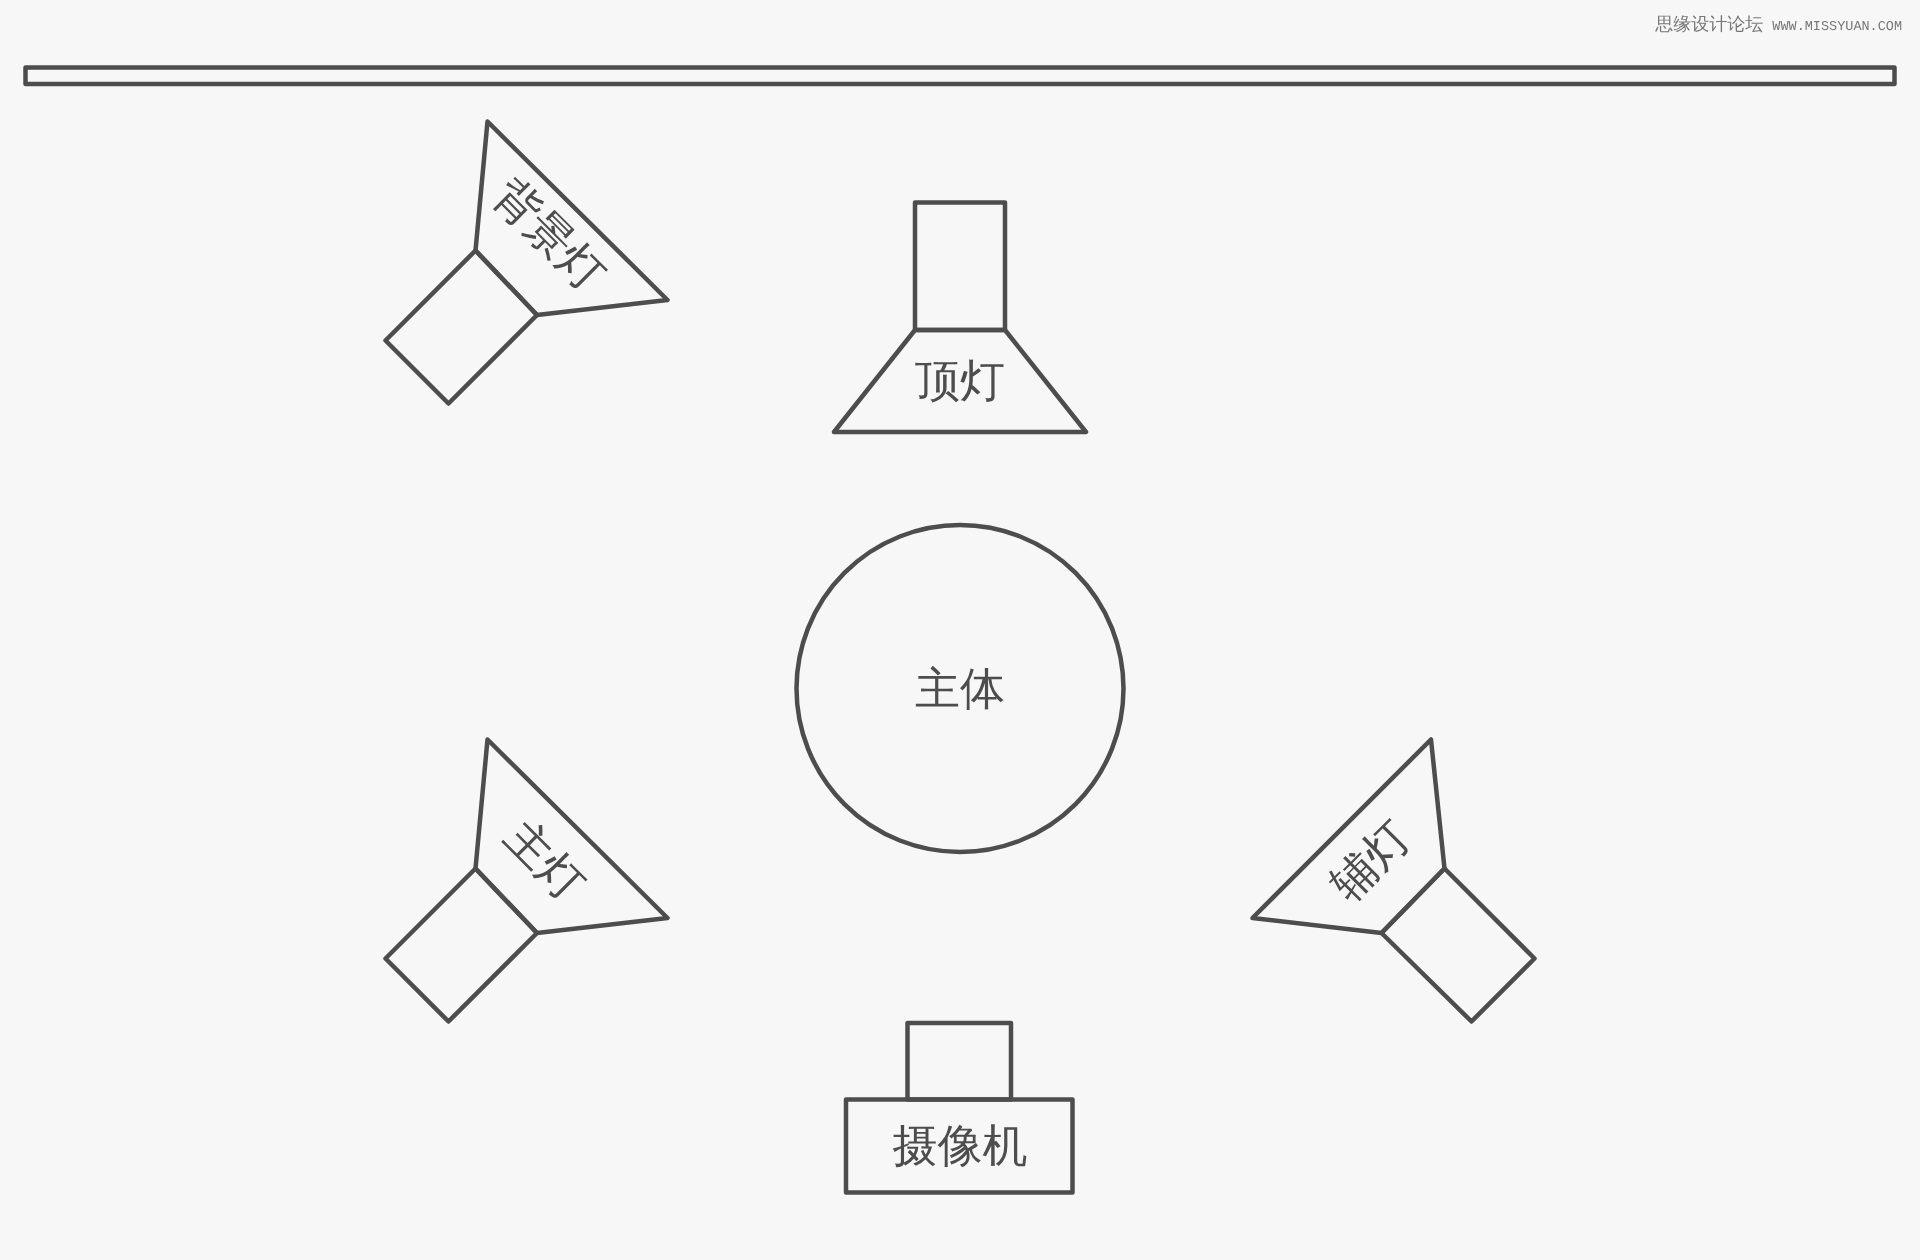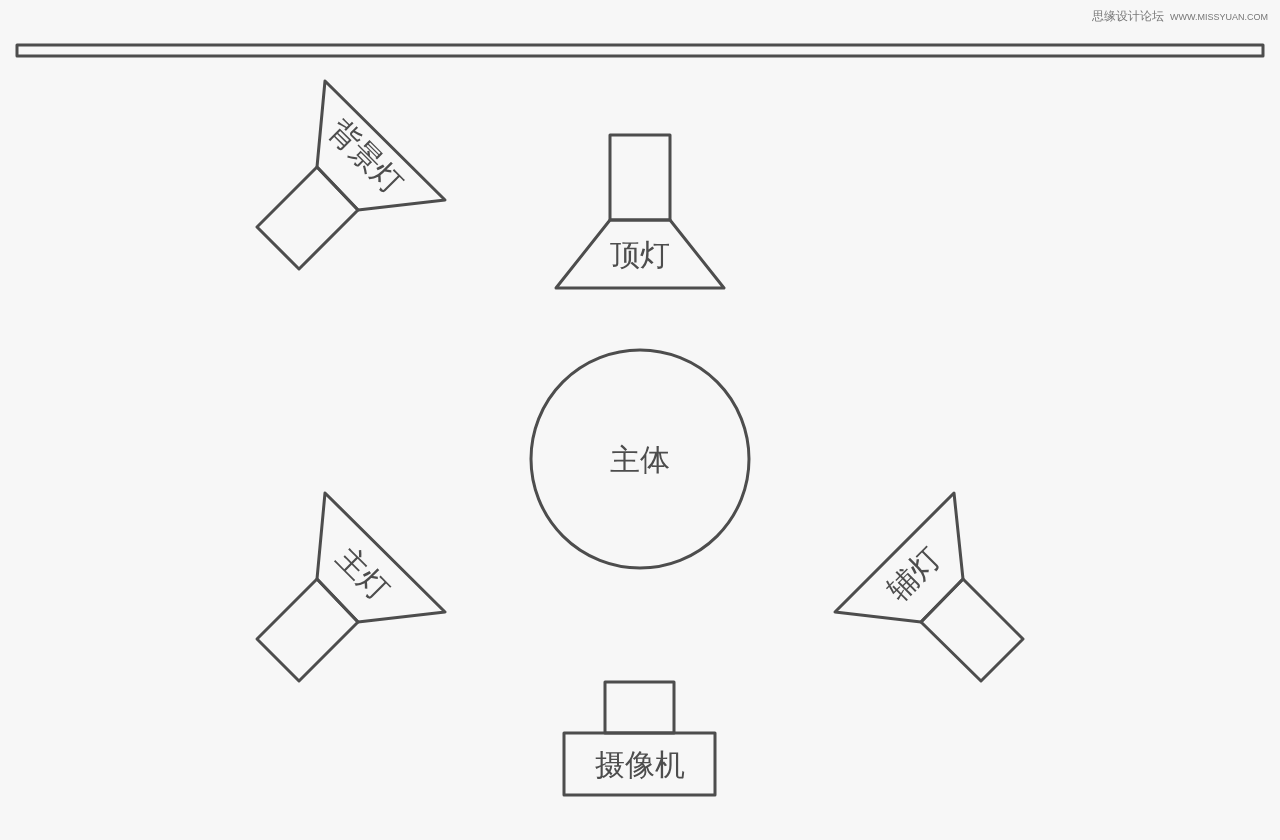--- a/index.html
+++ b/index.html
@@ -1,21 +1,21 @@
 <!DOCTYPE html>
 <html><head>
 <meta charset="utf-8">
 <style>
   html, body { margin:0; padding:0; background:#f7f7f7; }
   body { width:1280px; height:840px; position:relative; overflow:hidden; font-family:"DejaVu Sans", sans-serif; }
   svg { position:absolute; left:0; top:0; }
   .s { fill:none; stroke:#4d4d4d; stroke-width:3; stroke-linejoin:round; }
   .lbl { fill:#4d4d4d; font-family:"DejaVu Sans", sans-serif; font-size:30px; text-anchor:middle; dominant-baseline:middle; }
   .wm { position:absolute; top:8px; right:12px; color:#777; font-size:12px; font-family:"DejaVu Sans", sans-serif; }
-  .wm span { font-size:9px; margin-left:6px; font-family:Liberation Sans, sans-serif; }
+  .wm span { font-size:9px; margin-left:6px; font-family:Liberation Mono, monospace; }
 </style>
 </head>
 <body>
 
 <div class="wm">
   <span style="font-size:12px;margin:0">思缘设计论坛</span><span>WWW.MISSYUAN.COM</span>
 </div>
 
 <svg width="1280" height="840" viewBox="0 0 1280 840">
 

